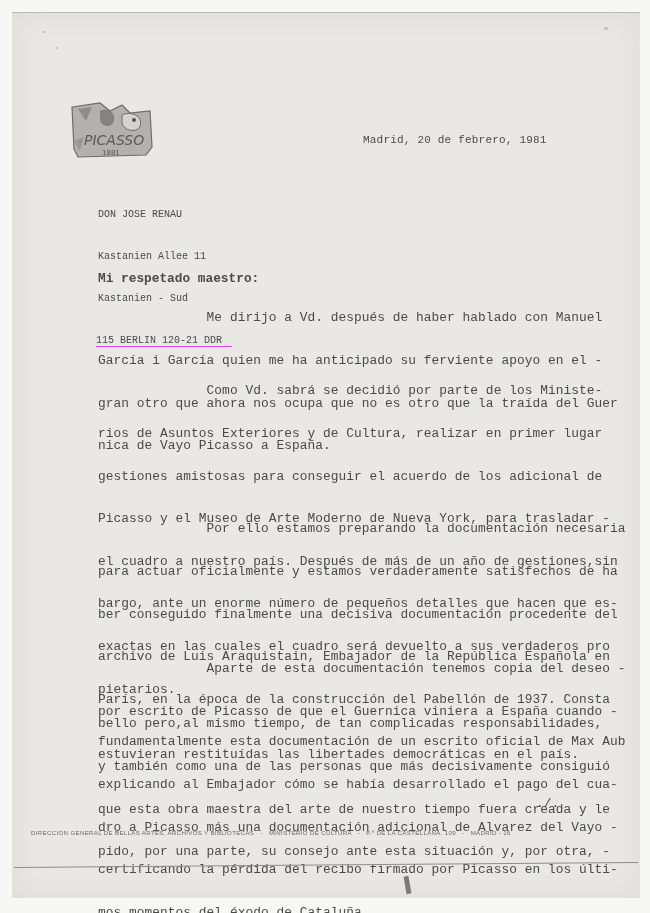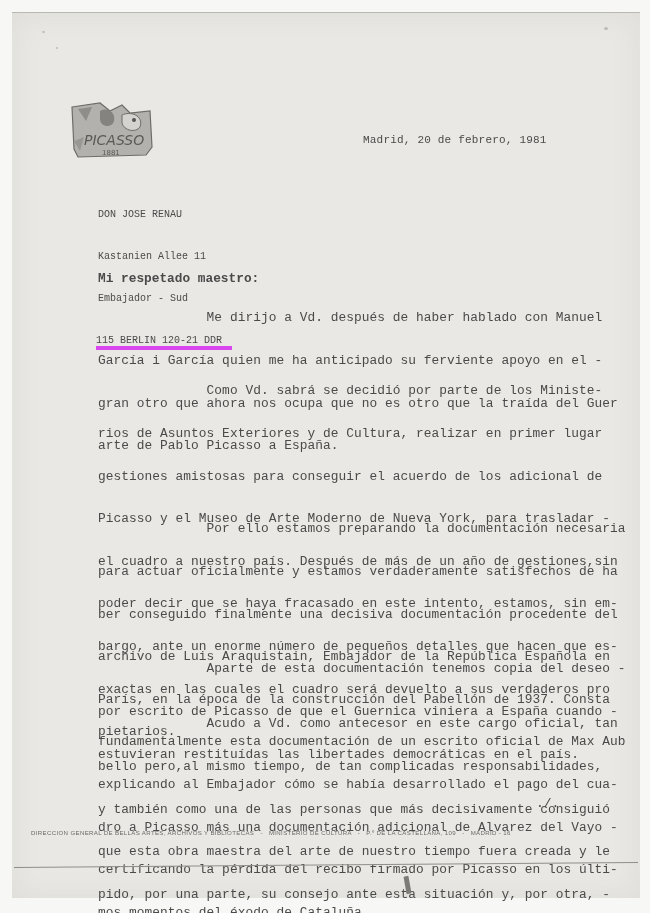--- a/index.html
+++ b/index.html
@@ -44,21 +44,21 @@
     .address {
       position: absolute;
       left: 98px;
       top: 180px;
       font-size: 10px;
       line-height: 14px;
       white-space: pre;
     }
     .address .line { display: block; }
     .address .underlined {
-      border-bottom: 4px solid #d946ef;
+      border-bottom: 1px solid #d946ef;
       padding-right: 10px;
       margin-left: -2px;
       margin-top: 36px;
     }
     .salutation {
       position: absolute;
       left: 98px;
       top: 271px;
       font-size: 12.8px;
       white-space: pre;
@@ -141,40 +141,39 @@
     <text x="14" y="44" font-family="DejaVu Sans, sans-serif" font-size="14" fill="#5a5955" font-style="italic">PICASSO</text>
     <text x="32" y="54" font-family="DejaVu Sans, sans-serif" font-size="7" fill="#5a5955">1881</text>
   </svg>
 </div>
 
 <div class="date">Madrid, 20 de febrero, 1981</div>
 
 <div class="address">
   <span class="line">DON JOSE RENAU</span>
   <span class="line">Kastanien Allee 11</span>
-  <span class="line">Embajador - Sud</span>
+  <span class="line">Kastanien - Sud</span>
   <span class="line"><span class="underlined">115 BERLIN 120-21 DDR</span></span>
 </div>
 
 <div class="salutation">Mi respetado maestro:</div>
 
 <div class="body-text p1">
   <span class="l">              Me dirijo a Vd. después de haber hablado con Manuel</span>
   <span class="l">García i García quien me ha anticipado su ferviente apoyo en el -</span>
   <span class="l">gran otro que ahora nos ocupa que no es otro que la traída del Guer</span>
-  <span class="l">arte de Pablo Picasso a España.</span>
+  <span class="l">nica de Vayo Picasso a España.</span>
 </div>
 
 <div class="body-text p2">
   <span class="l">              Como Vd. sabrá se decidió por parte de los Ministe-</span>
   <span class="l">rios de Asuntos Exteriores y de Cultura, realizar en primer lugar</span>
   <span class="l">gestiones amistosas para conseguir el acuerdo de los adicional de</span>
   <span class="l">Picasso y el Museo de Arte Moderno de Nueva York, para trasladar -</span>
   <span class="l">el cuadro a nuestro país. Después de más de un año de gestiones,sin</span>
-  <span class="l">poder decir que se haya fracasado en este intento, estamos, sin em-</span>
   <span class="l">bargo, ante un enorme número de pequeños detalles que hacen que es-</span>
   <span class="l">exactas en las cuales el cuadro será devuelto a sus verdaderos pro</span>
   <span class="l">pietarios.</span>
 </div>
 
 <div class="body-text p3">
   <span class="l">              Por ello estamos preparando la documentación necesaria</span>
   <span class="l">para actuar oficialmente y estamos verdaderamente satisfechos de ha</span>
   <span class="l">ber conseguido finalmente una decisiva documentación procedente del</span>
   <span class="l">archivo de Luis Araquistain, Embajador de la República Española en</span>
@@ -186,21 +185,20 @@
   <span class="l">mos momentos del éxodo de Cataluña.</span>
 </div>
 
 <div class="body-text p4">
   <span class="l">              Aparte de esta documentación tenemos copia del deseo -</span>
   <span class="l">por escrito de Picasso de que el Guernica viniera a España cuando -</span>
   <span class="l">estuvieran restituídas las libertades democráticas en el país.</span>
 </div>
 
 <div class="body-text p5">
-  <span class="l">              Acudo a Vd. como antecesor en este cargo oficial, tan</span>
   <span class="l">bello pero,al mismo tiempo, de tan complicadas responsabilidades,</span>
   <span class="l">y también como una de las personas que más decisivamente consiguió</span>
   <span class="l">que esta obra maestra del arte de nuestro tiempo fuera creada y le</span>
   <span class="l">pido, por una parte, su consejo ante esta situación y, por otra, -</span>
   
   
 </div>
 
 <div class="closing">./.</div>
 

